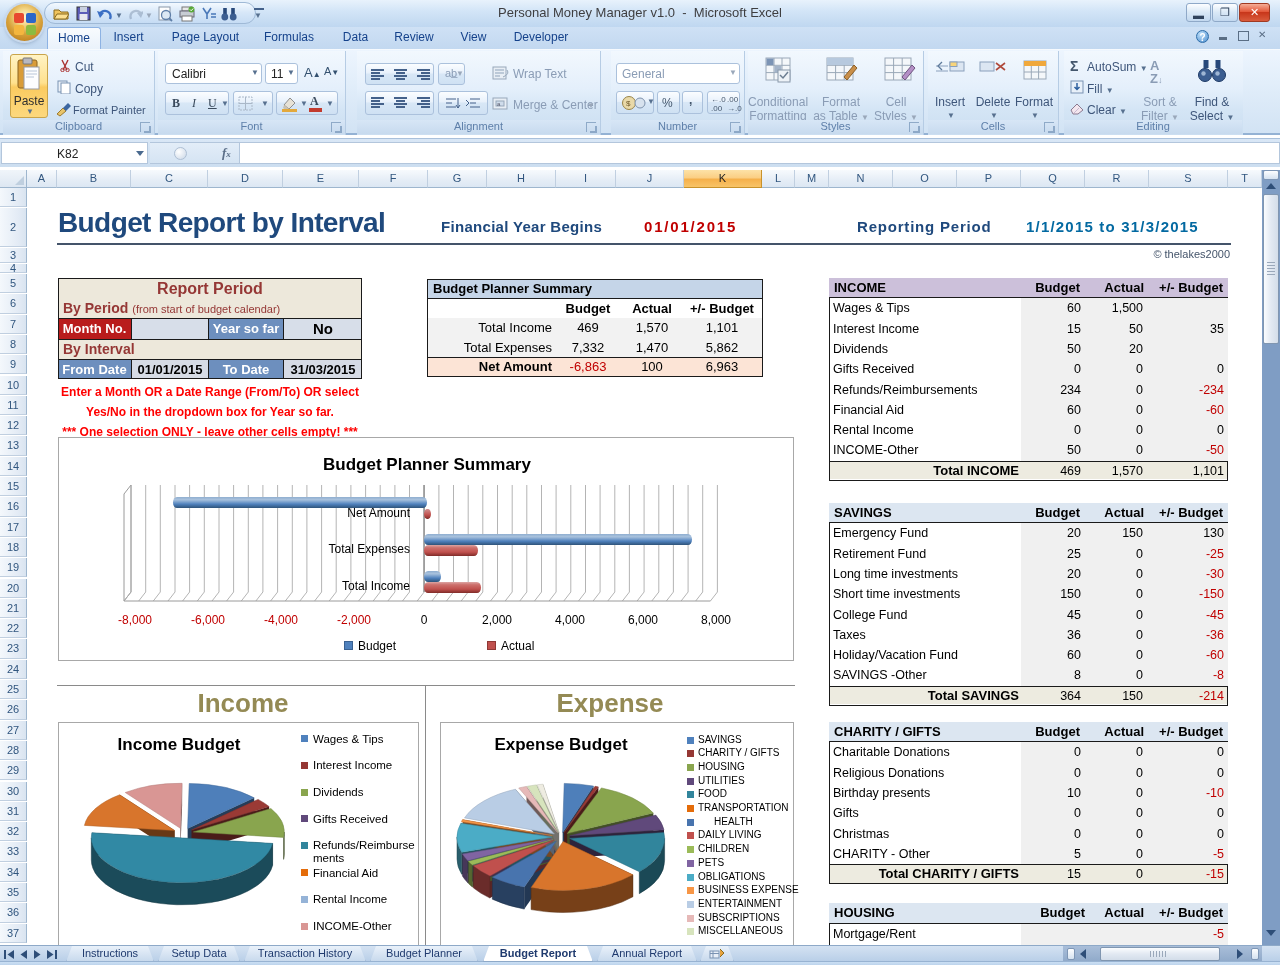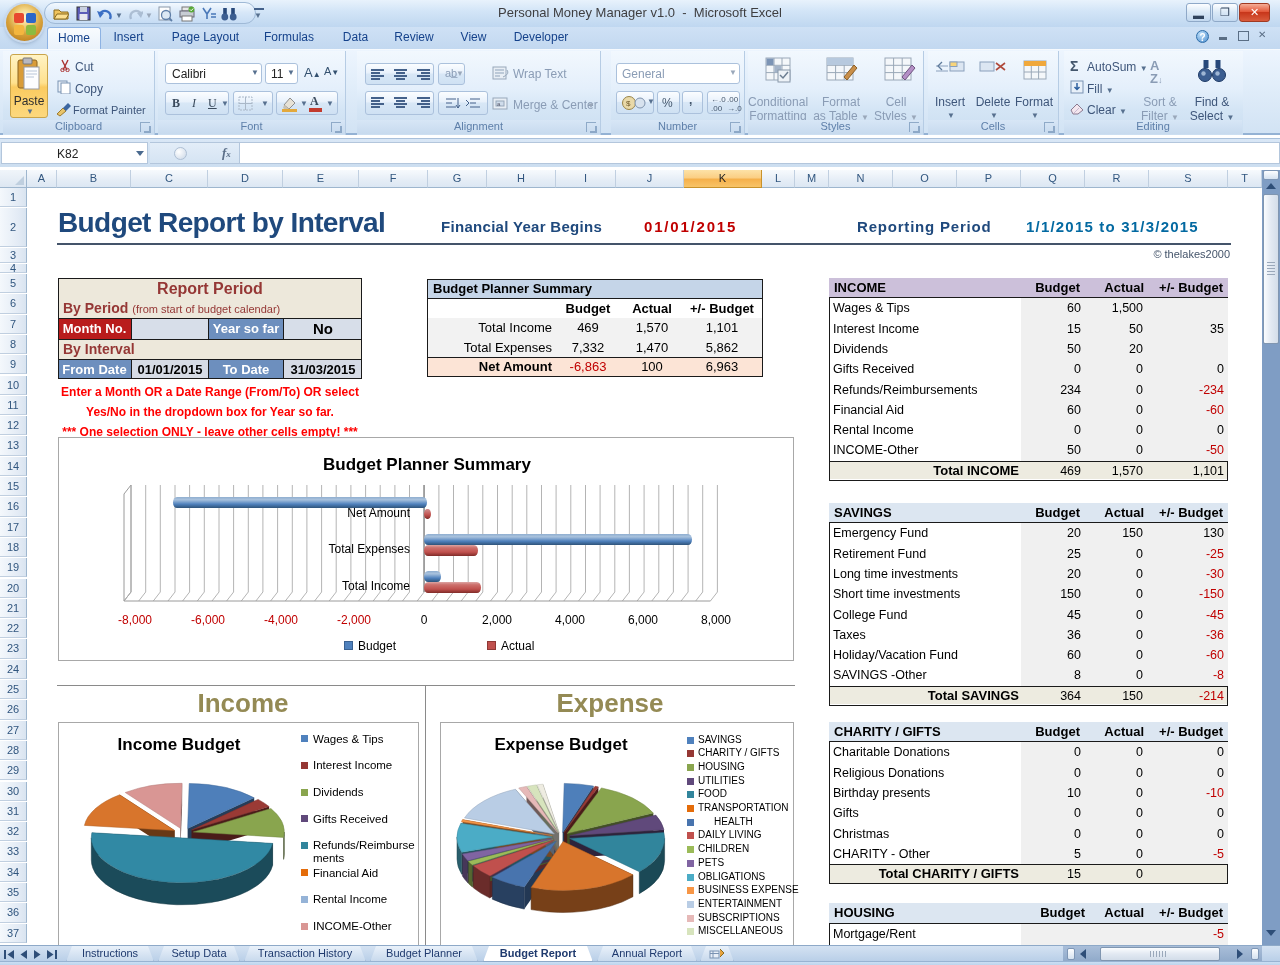--- a/index.html
+++ b/index.html
@@ -624,20 +624,21 @@
   <div class="cell" style="left:802px;top:635.5px;width:314px;height:20.3px;line-height:20.3px;text-align:right;font-size:12.5px;">0</div>
   <div class="cell" style="left:802px;top:635.5px;width:395px;height:20.3px;line-height:20.3px;text-align:right;font-size:12.5px;">0</div>
         <div class="cell" style="left:806px;top:655.8px;height:20.3px;line-height:20.3px;font-size:12.5px;">CHARITY - Other</div>
   <div class="cell" style="left:802px;top:655.8px;width:252px;height:20.3px;line-height:20.3px;text-align:right;font-size:12.5px;">5</div>
   <div class="cell" style="left:802px;top:655.8px;width:314px;height:20.3px;line-height:20.3px;text-align:right;font-size:12.5px;">0</div>
   <div class="cell red" style="left:802px;top:655.8px;width:395px;height:20.3px;line-height:20.3px;text-align:right;font-size:12.5px;">-5</div>
         <div class="abs" style="left:803px;top:676.1px;width:397px;height:18.8px;background:#EDEBE0;border-top:1px solid #1a1a1a;"></div>
  <div class="cell bold" style="left:802px;top:676.1px;width:190px;height:20.3px;line-height:20.3px;text-align:right;font-size:13px;">Total CHARITY / GIFTS</div>
  <div class="cell" style="left:802px;top:676.1px;width:252px;height:20.3px;line-height:20.3px;text-align:right;font-size:12.5px;">15</div>
  <div class="cell" style="left:802px;top:676.1px;width:314px;height:20.3px;line-height:20.3px;text-align:right;font-size:12.5px;">0</div>
+ <div class="cell red" style="left:802px;top:676.1px;width:395px;height:20.3px;line-height:20.3px;text-align:right;font-size:12.5px;">-15</div>
         <div class="abs" style="left:802px;top:715.3px;width:399px;height:42px;border:1.5px solid #1a1a1a;border-bottom:none;background:#fff;"></div>
 <div class="abs" style="left:994px;top:735.5999999999999px;width:207px;height:22px;background:#F0F0F0;"></div>
 <div class="cell bold" style="left:802px;top:715.3px;width:399px;height:20.3px;line-height:20.3px;background:#DCE6F1;border-bottom:1px solid #1a1a1a;font-size:13px;text-indent:5px;">HOUSING</div>
 <div class="cell bold" style="left:994px;top:715.3px;width:64px;height:20.3px;line-height:20.3px;text-align:right;font-size:13px;">Budget</div>
 <div class="cell bold" style="left:1058px;top:715.3px;width:59px;height:20.3px;line-height:20.3px;text-align:right;font-size:13px;">Actual</div>
 <div class="cell bold" style="left:1122px;top:715.3px;width:74px;height:20.3px;line-height:20.3px;text-align:right;font-size:13px;">+/- Budget</div>
 <div class="cell" style="left:806px;top:735.6px;height:20.3px;line-height:20.3px;font-size:12.5px;">Mortgage/Rent</div>
 <div class="cell red" style="left:802px;top:735.6px;width:395px;height:20.3px;line-height:20.3px;text-align:right;font-size:12.5px;">-5</div>
         <div class="chartbox" id="barchart" style="left:31px;top:249px;width:736px;height:224px;">
           <div class="cell bold" style="left:0;top:17px;width:736px;text-align:center;font-size:17px;">Budget Planner Summary</div>

